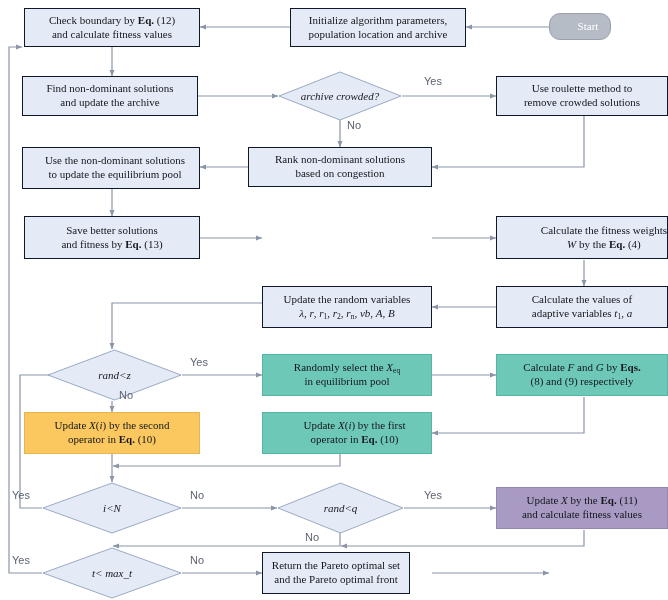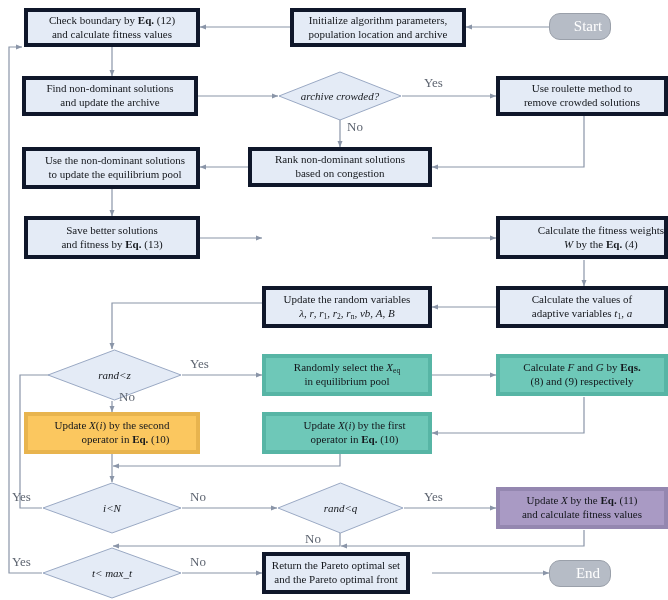--- a/index.html
+++ b/index.html
@@ -2,33 +2,33 @@
 <html><head>
 <meta charset="utf-8">
 <style>
   html,body{margin:0;padding:0;background:#ffffff;}
   body{width:668px;height:600px;position:relative;overflow:hidden;
        font-family:"Liberation Serif","DejaVu Serif",serif;}
   #canvas{position:absolute;left:0;top:0;width:668px;height:600px;}
   svg#wires{position:absolute;left:0;top:0;width:668px;height:600px;}
   .node{position:absolute;box-sizing:border-box;display:flex;align-items:center;
         justify-content:center;text-align:center;line-height:1.25;}
-  .proc{border:4px solid #0f172a;background:#e4ebf6;color:#14171c;font-size:11px;}
+  .proc{border:1px solid #0f172a;background:#e4ebf6;color:#14171c;font-size:11px;}
   .proc.teal{background:#6ec8b8;border-color:#57b5a5;}
   .proc.amber{background:#fbc75f;border-color:#e8b44e;}
   .proc.purple{background:#a99ac4;border-color:#9487b0;}
   .term{border:1px solid #9aa0aa;background:#b6bcc6;color:#ffffff;
-        border-radius:11px;font-size:15px;padding-left:16px;}
+        border-radius:11px;font-size:11px;padding-left:16px;}
   .dia-wrap{position:absolute;}
   .dia-wrap .shape{position:absolute;left:0;top:0;width:100%;height:100%;}
   .dia-wrap .cap{position:absolute;left:0;top:0;width:100%;height:100%;
         display:flex;align-items:center;justify-content:center;font-size:11px;
         font-style:italic;color:#14171c;}
-  .edgelab{position:absolute;font-size:13px;color:#5d6470;
-        font-family:Liberation Serif, serif;}
+  .edgelab{position:absolute;font-size:11px;color:#5d6470;
+        font-family:Liberation Sans, sans-serif;}
   b{font-weight:bold;}
   i{font-style:italic;}
   sub{font-size:7.5px;vertical-align:-2px;}
 </style>
 </head>
 <body>
 
 <div id="canvas">
 
   <svg id="wires" viewBox="0 0 668 600" xmlns="http://www.w3.org/2000/svg">
@@ -94,23 +94,20 @@
       <path d="M432,573 L549,573"></path>
 
       <path d="M42,573 L9,573 L9,47 L22,47"></path>
     </g>
   </svg>
 
   <div class="node term" style="left:549px;top:13px;width:62px;height:27px;">
     <span>Start</span>
   </div>
 
-  <div class="node term" style="left:549px;top:560px;width:62px;height:27px;">
-    <span>End</span>
-  </div>
 
   <div class="node proc" style="left:290px;top:8px;width:176px;height:39px;">
     <span>Initialize algorithm parameters,<br>population location and archive</span>
   </div>
 
   <div class="node proc" style="left:24px;top:8px;width:176px;height:39px;">
     <span>Check boundary by <b>Eq.</b> (12)<br>and calculate fitness values</span>
   </div>
 
   <div class="node proc" style="left:22px;top:76px;width:176px;height:40px;">
@@ -161,21 +158,21 @@
   </div>
 
   <div class="node proc teal" style="left:262px;top:354px;width:170px;height:42px;">
     <span>Randomly select the <i>X</i><sub>eq</sub><br>in equilibrium pool</span>
   </div>
 
   <div class="node proc teal" style="left:496px;top:354px;width:172px;height:42px;">
     <span>Calculate <i>F</i> and <i>G</i> by <b>Eqs.</b><br>(8) and (9) respectively</span>
   </div>
 
-  <div class="node proc amber" style="left:24px;top:412px;width:176px;height:42px;text-align:right;">
+  <div class="node proc amber" style="left:24px;top:412px;width:176px;height:42px;">
     <span>Update <i>X</i>(<i>i</i>) by the second<br>operator in <b>Eq.</b> (10)</span>
   </div>
 
   <div class="node proc teal" style="left:262px;top:412px;width:170px;height:42px;padding-left:15px;">
     <span>Update <i>X</i>(<i>i</i>) by the first<br>operator in <b>Eq.</b> (10)</span>
   </div>
 
   <div class="dia-wrap" style="left:42px;top:482px;width:140px;height:52px;">
     <svg class="shape" viewBox="0 0 140 52" preserveAspectRatio="none">
       <polygon points="70,1 139,26 70,51 1,26" fill="#e4ebf6" stroke="#9aa9c4" stroke-width="1"></polygon>

